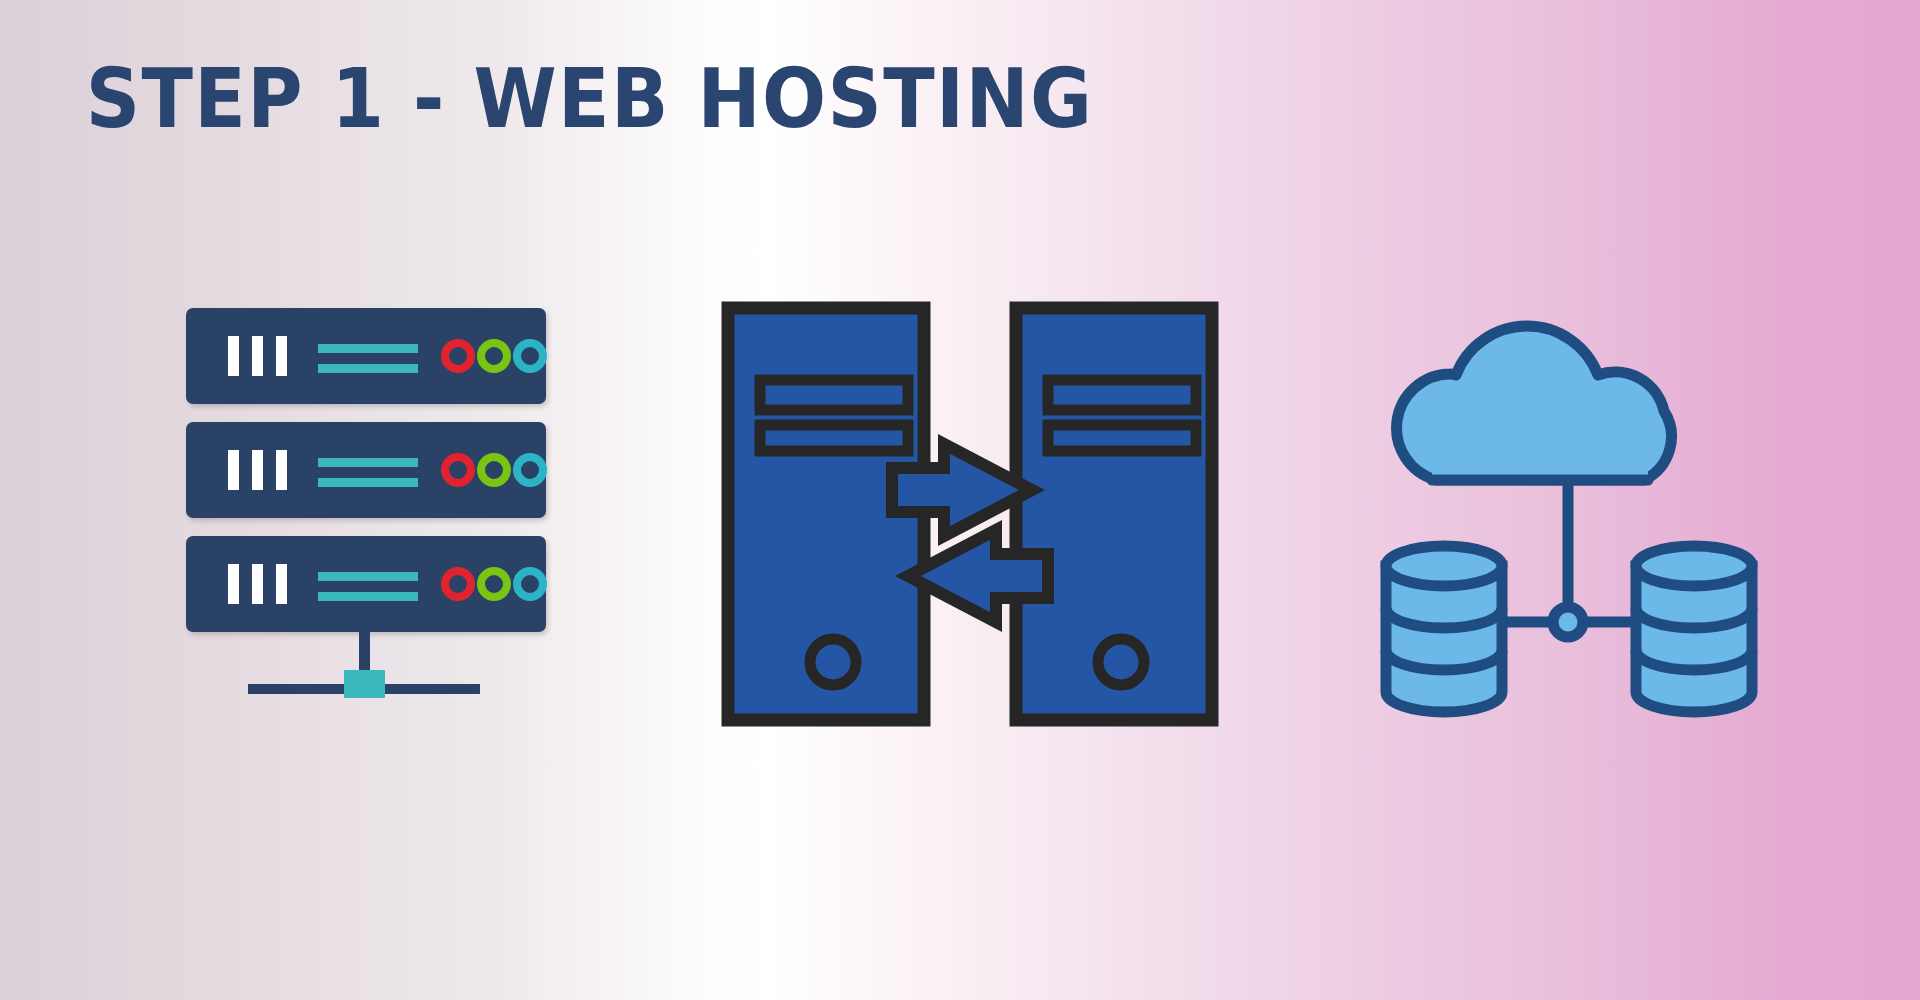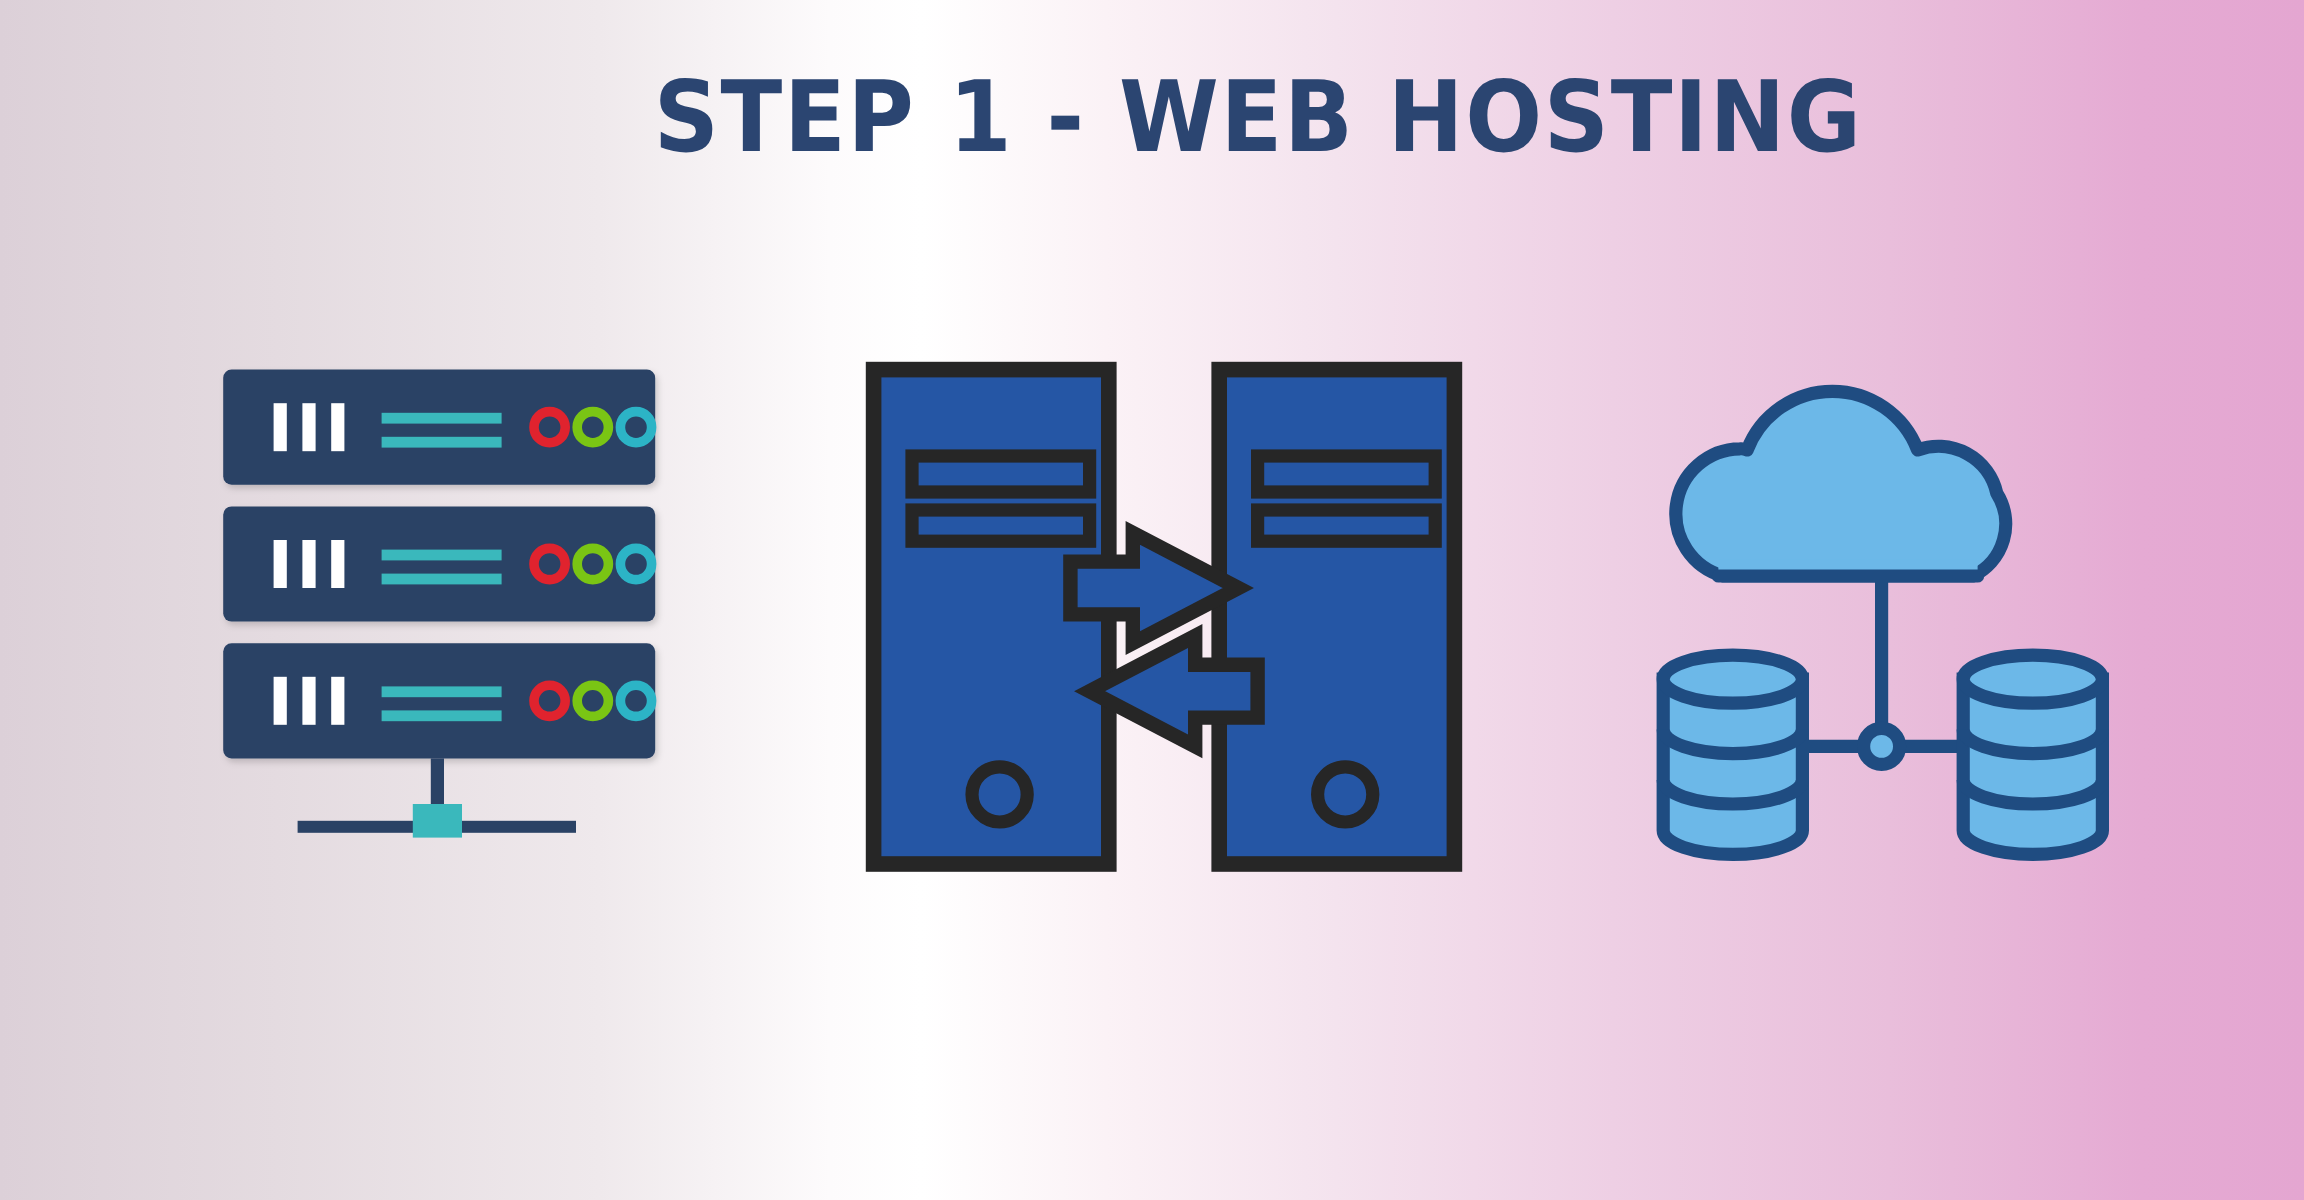--- a/index.html
+++ b/index.html
@@ -33,21 +33,22 @@
     );
     overflow: hidden;
   }
 
   
   #title-wrap {
     position: absolute;
     top: 56px;
     left: 0;
     width: 1596px;
-    text-align: right;
+    text-align: left;
+    padding-left: 42px;
   }
   #page-title {
     display: inline-block;
     font-family: "DejaVu Sans", sans-serif;
     font-size: 82px;
     font-weight: bold;
     letter-spacing: 1.5px;
     color: #2b4571;
     line-height: 1.05;
     white-space: nowrap;

